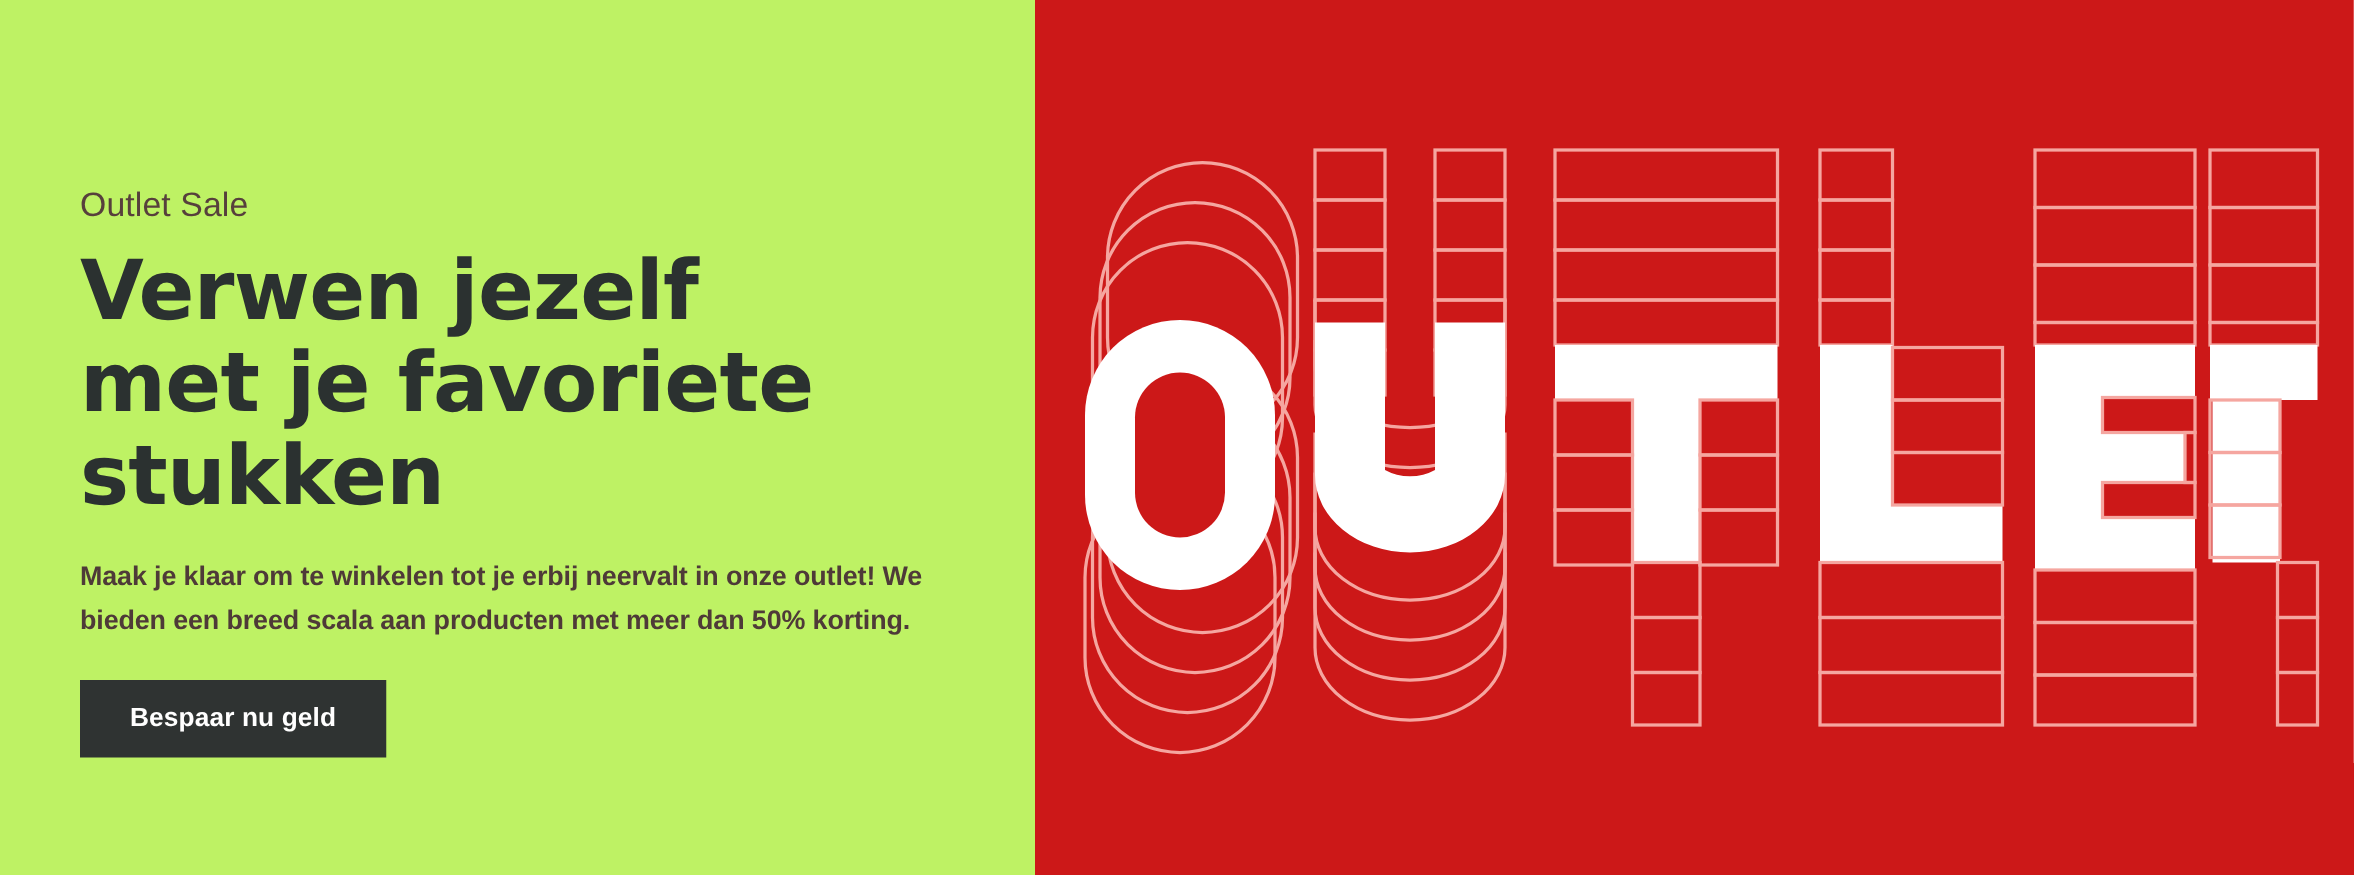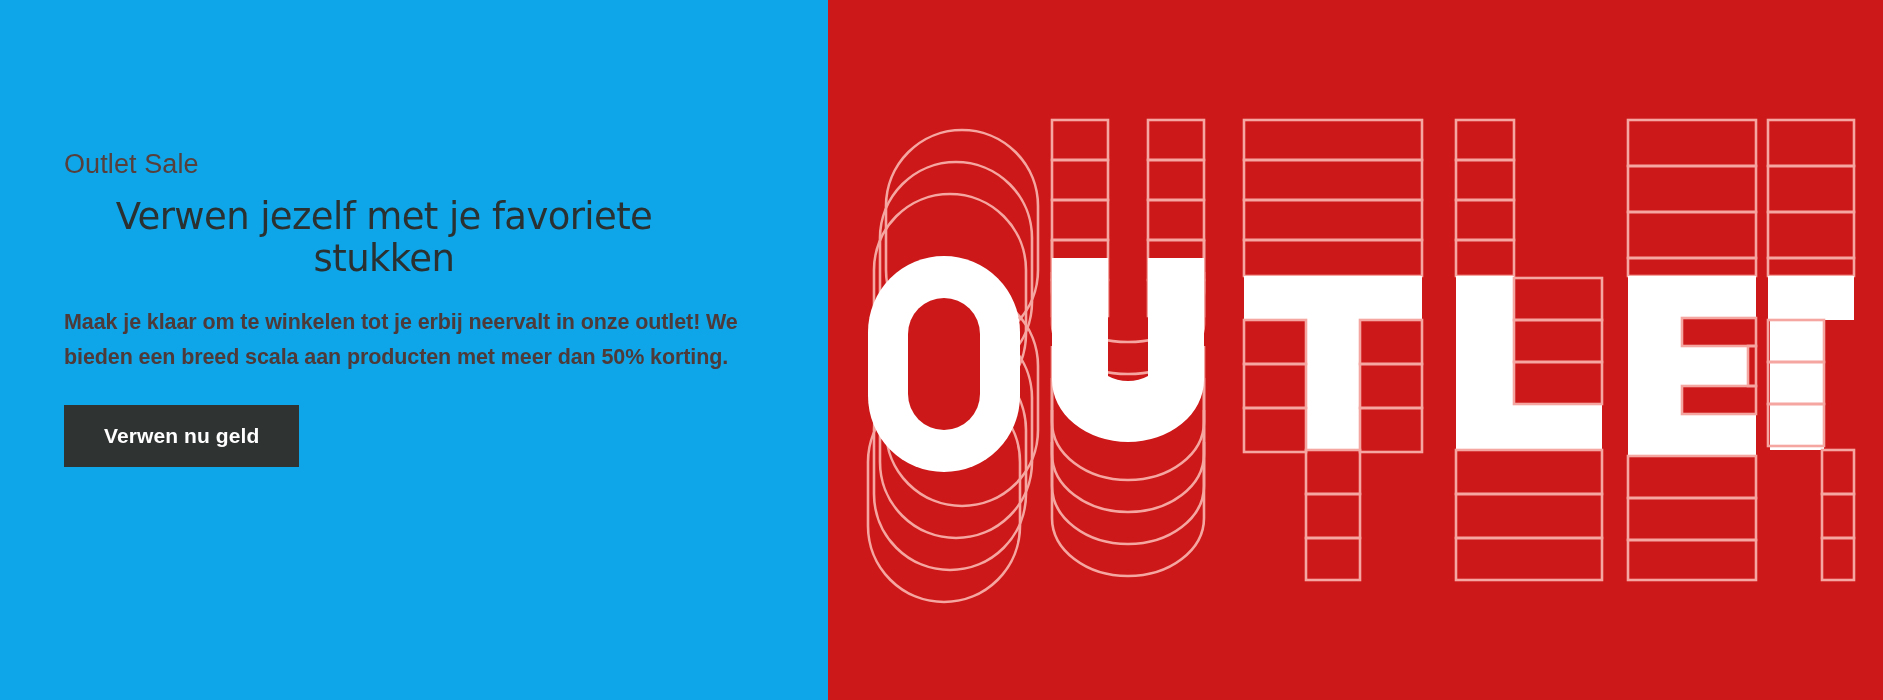--- a/index.html
+++ b/index.html
@@ -17,21 +17,21 @@
     width: 1883px;
     height: 700px;
     display: flex;
     background: #f98b8b;
   }
 
   
   .left-panel {
     width: 828px;
     height: 100%;
-    background: #0ea5e9;
+    background: #bef264;
     position: relative;
     flex: 0 0 828px;
     padding-left: 15px;
   }
 
   .left-inner {
     position: absolute;
     left: 64px;
     top: 148px;
     width: 720px;
@@ -41,29 +41,28 @@
     font-size: 27px;
     font-weight: 400;
     color: #57403c;
     letter-spacing: 0.1px;
     line-height: 1.2;
     margin-bottom: 16px;
     font-family: "Liberation Sans", "DejaVu Sans", sans-serif;
   }
 
   .headline {
-    font-size: 37px;
-    font-weight: 400;
+    font-size: 66px;
+    font-weight: 700;
     line-height: 1.12;
     color: #2b3130;
     letter-spacing: -0.6px;
     max-width: 640px;
     margin-bottom: 26px;
     font-family: "DejaVu Sans", "Liberation Sans", sans-serif;
-    text-align: center;
   }
 
   .subcopy {
     font-size: 21.5px;
     font-weight: 700;
     line-height: 1.62;
     color: #4e3a38;
     max-width: 700px;
     letter-spacing: -0.1px;
     margin-bottom: 30px;
@@ -110,21 +109,21 @@
 
   <div class="left-panel">
     <div class="left-inner">
 
       <div class="eyebrow">Outlet Sale</div>
 
       <h1 class="headline">Verwen jezelf met je favoriete stukken</h1>
 
       <p class="subcopy">Maak je klaar om te winkelen tot je erbij neervalt in onze outlet! We bieden een breed scala aan producten met meer dan 50% korting.</p>
 
-      <button class="cta-button">Verwen nu geld</button>
+      <button class="cta-button">Bespaar nu geld</button>
     </div>
   </div>
 
   <div class="right-panel">
     <div class="outlet-art">
       <svg viewBox="0 0 1000 520" xmlns="http://www.w3.org/2000/svg" aria-hidden="true">
         <defs>
 
           <g id="o-ring">
             <rect x="0" y="0" width="152" height="216" rx="76" ry="76" fill="none" stroke="#f5a6a0" stroke-width="2.6"></rect>

